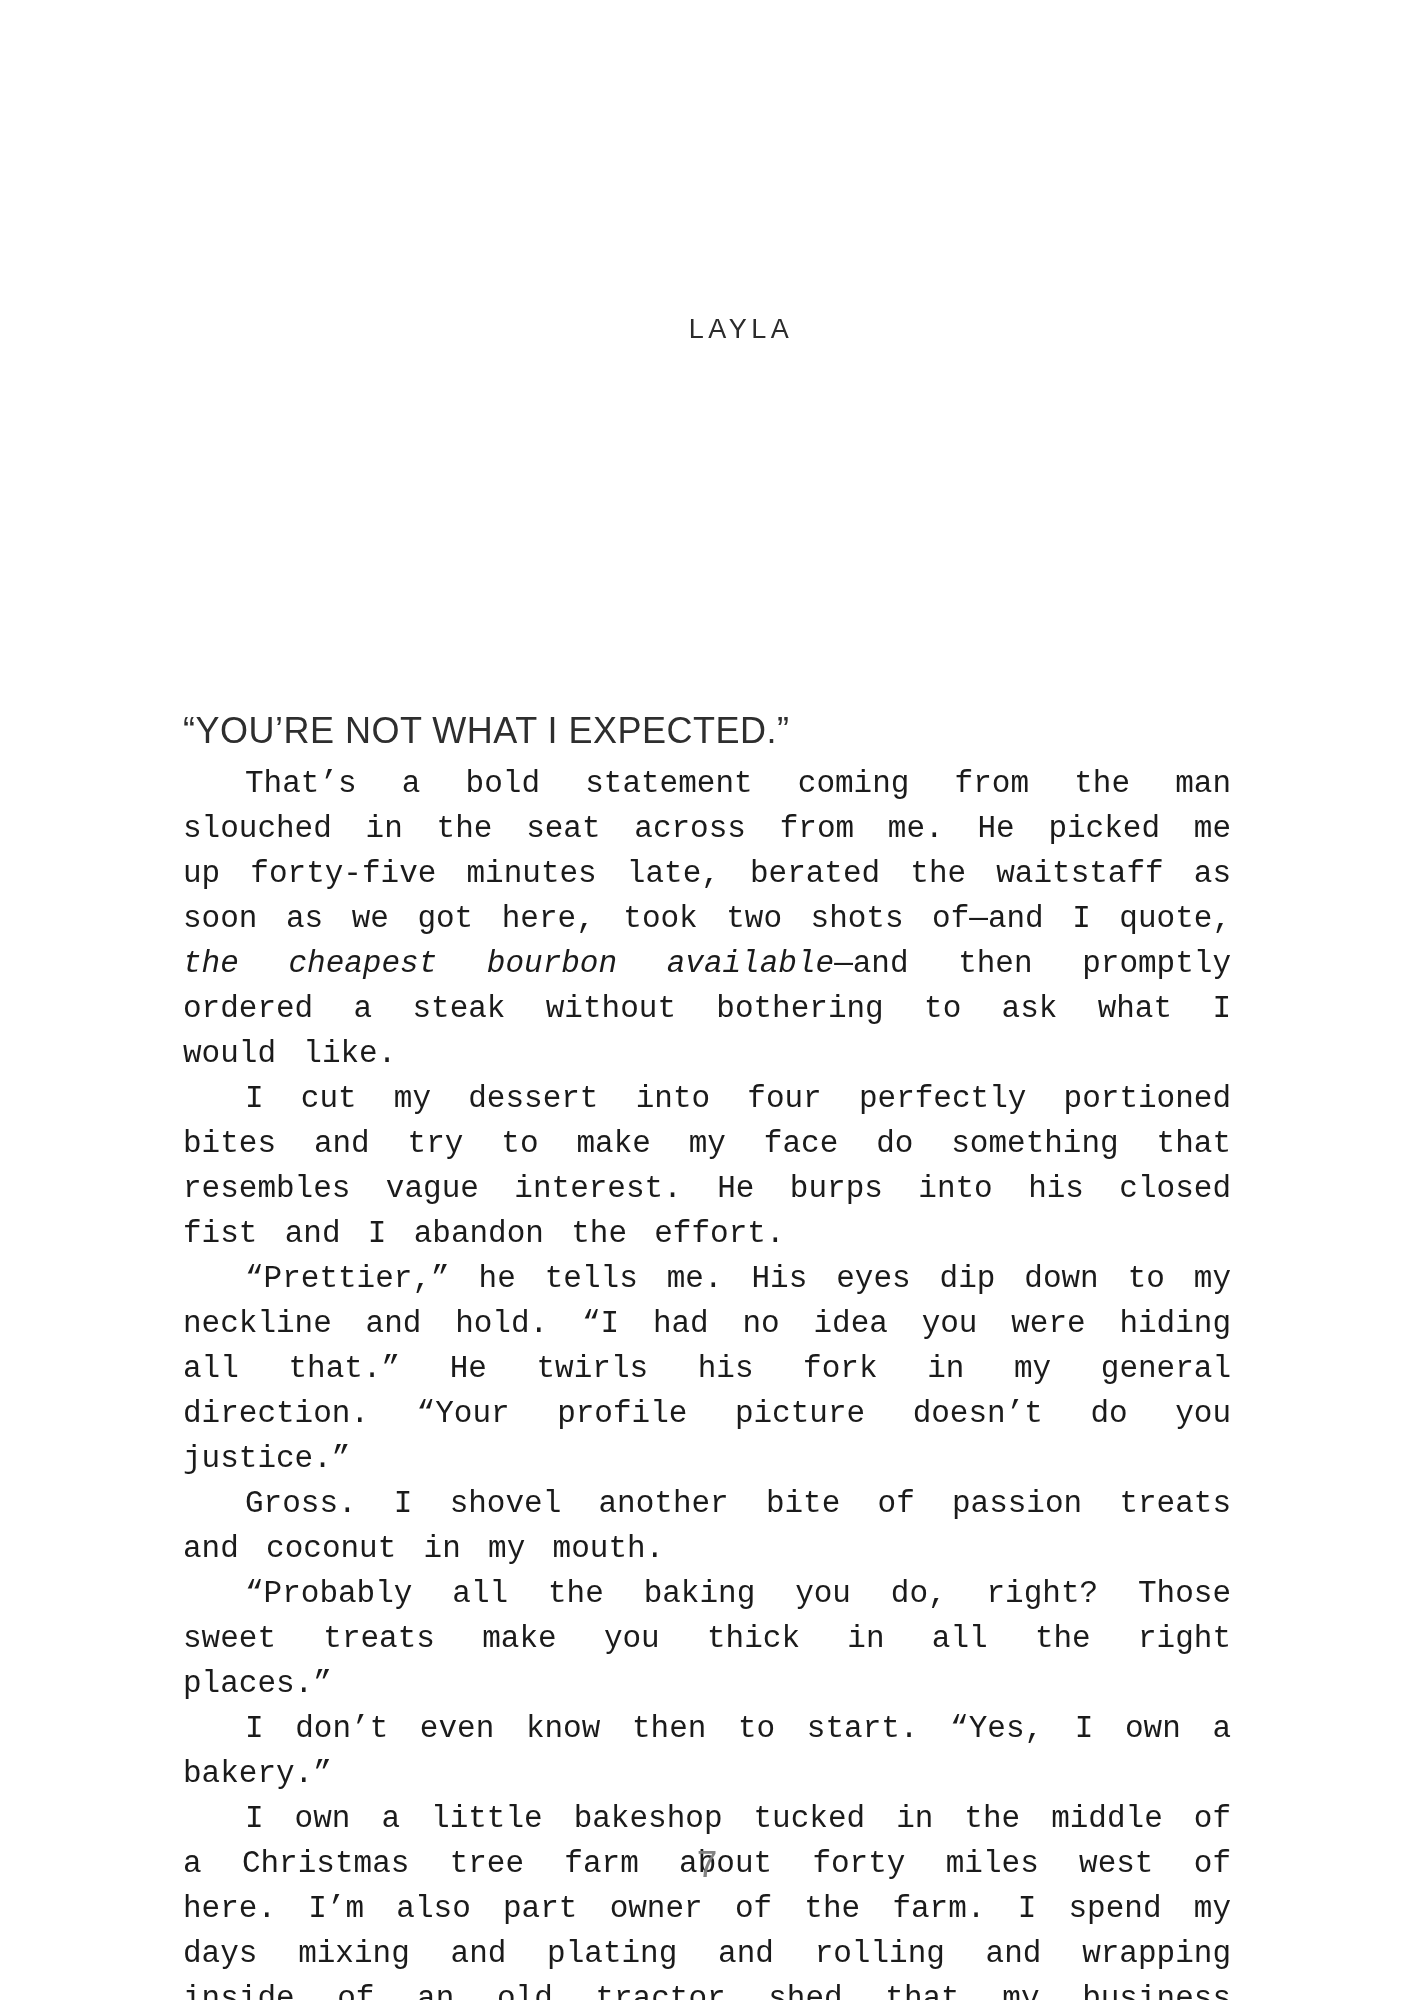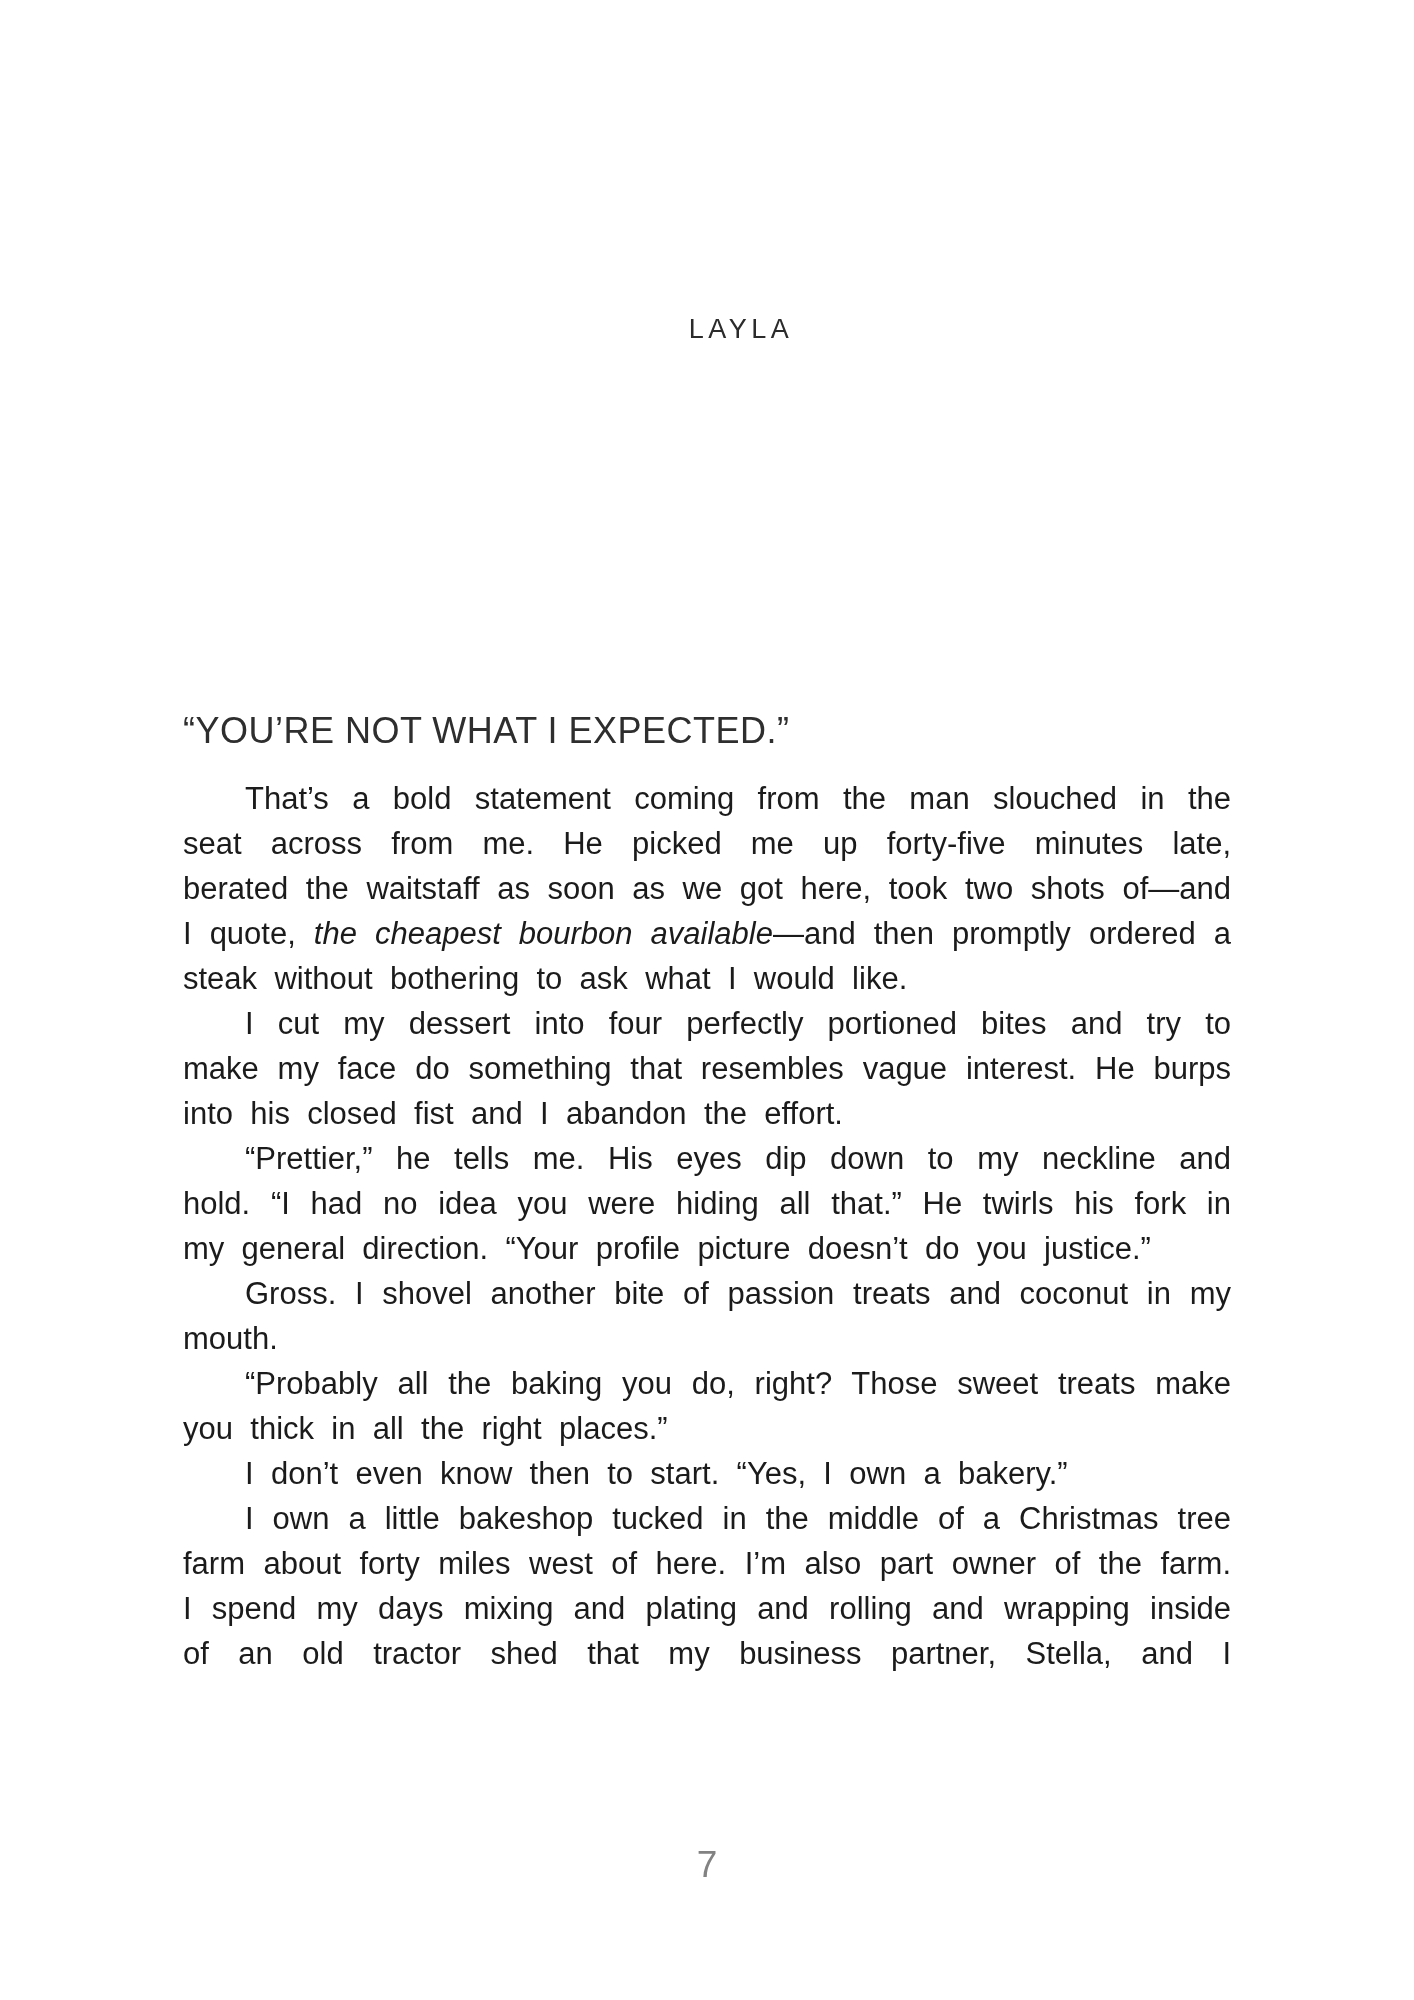--- a/index.html
+++ b/index.html
@@ -36,25 +36,25 @@
     width: 1048px;
     color: #1b1b1b;
   }
   .opener {
     font-family: "Liberation Sans", "DejaVu Sans", sans-serif;
     font-weight: 300;
     font-size: 36px;
     letter-spacing: 0.5px;
     line-height: 45px;
     color: #2e2e2e;
-    margin-bottom: 23px;
+    margin-bottom: 8px;
     white-space: nowrap;
   }
   .para {
-    font-family: Liberation Sans, sans-serif;
+    font-family: Liberation Mono, monospace;
     font-size: 31px;
     line-height: 45px;
     text-align: justify;
     text-indent: 62px;
     word-spacing: 0.28em;
     color: #1b1b1b;
   }
   .para em { font-style: italic; }
   .para.continued { text-align-last: justify; }
   .page-number {

